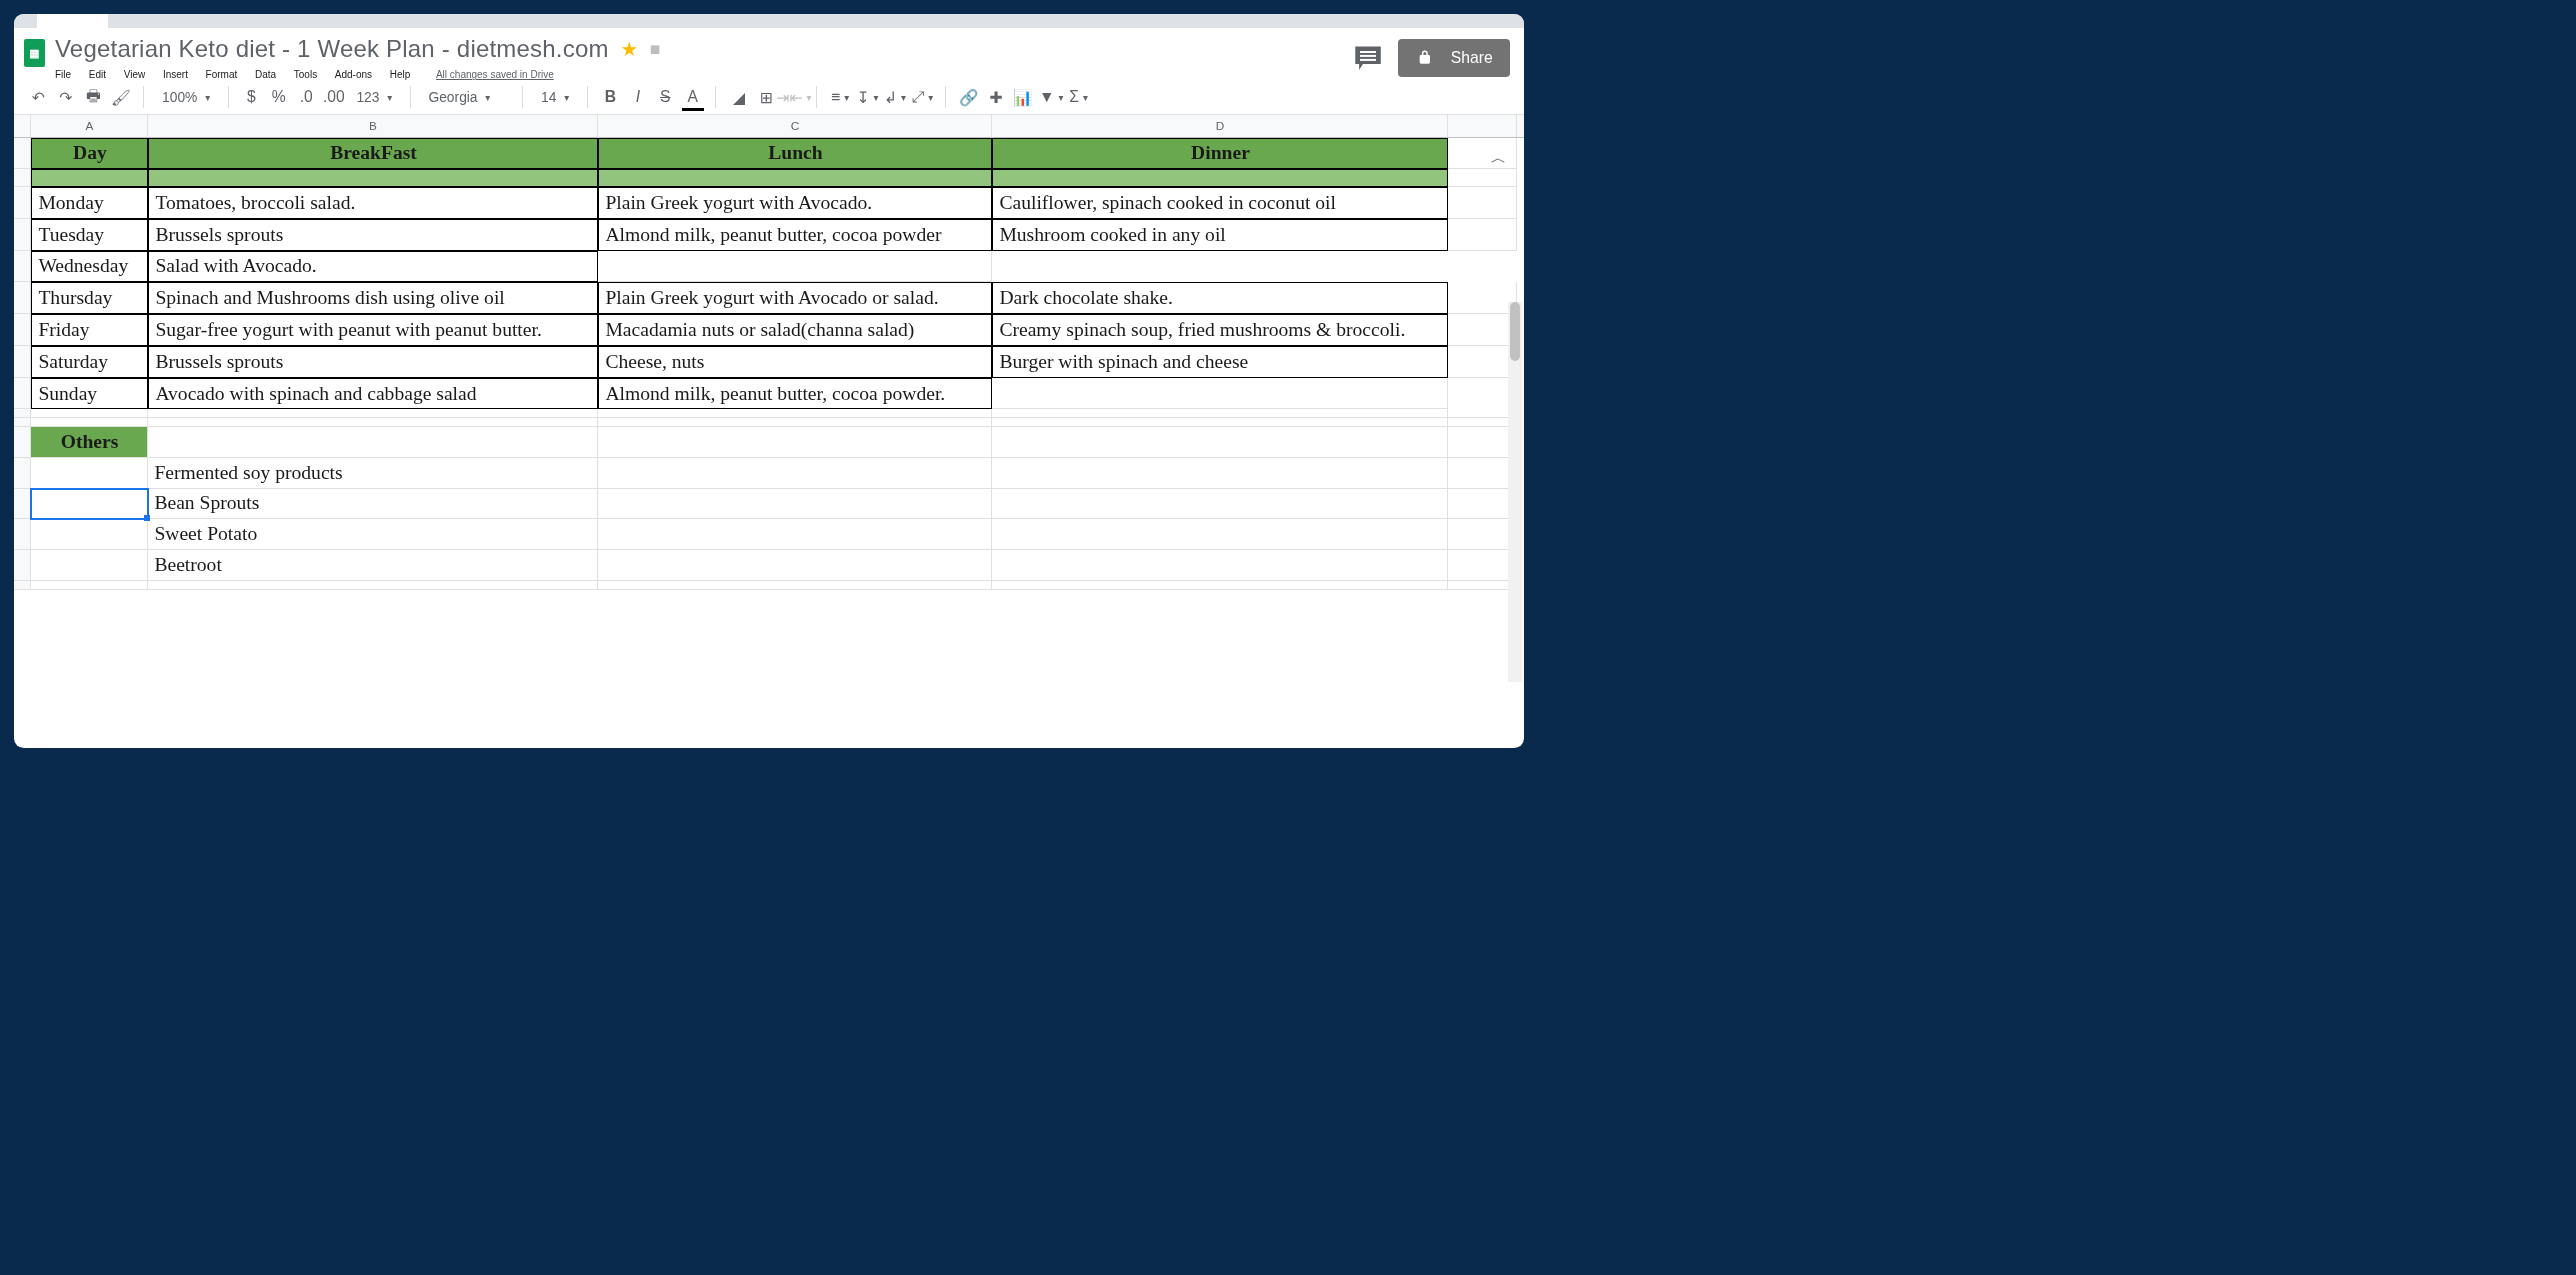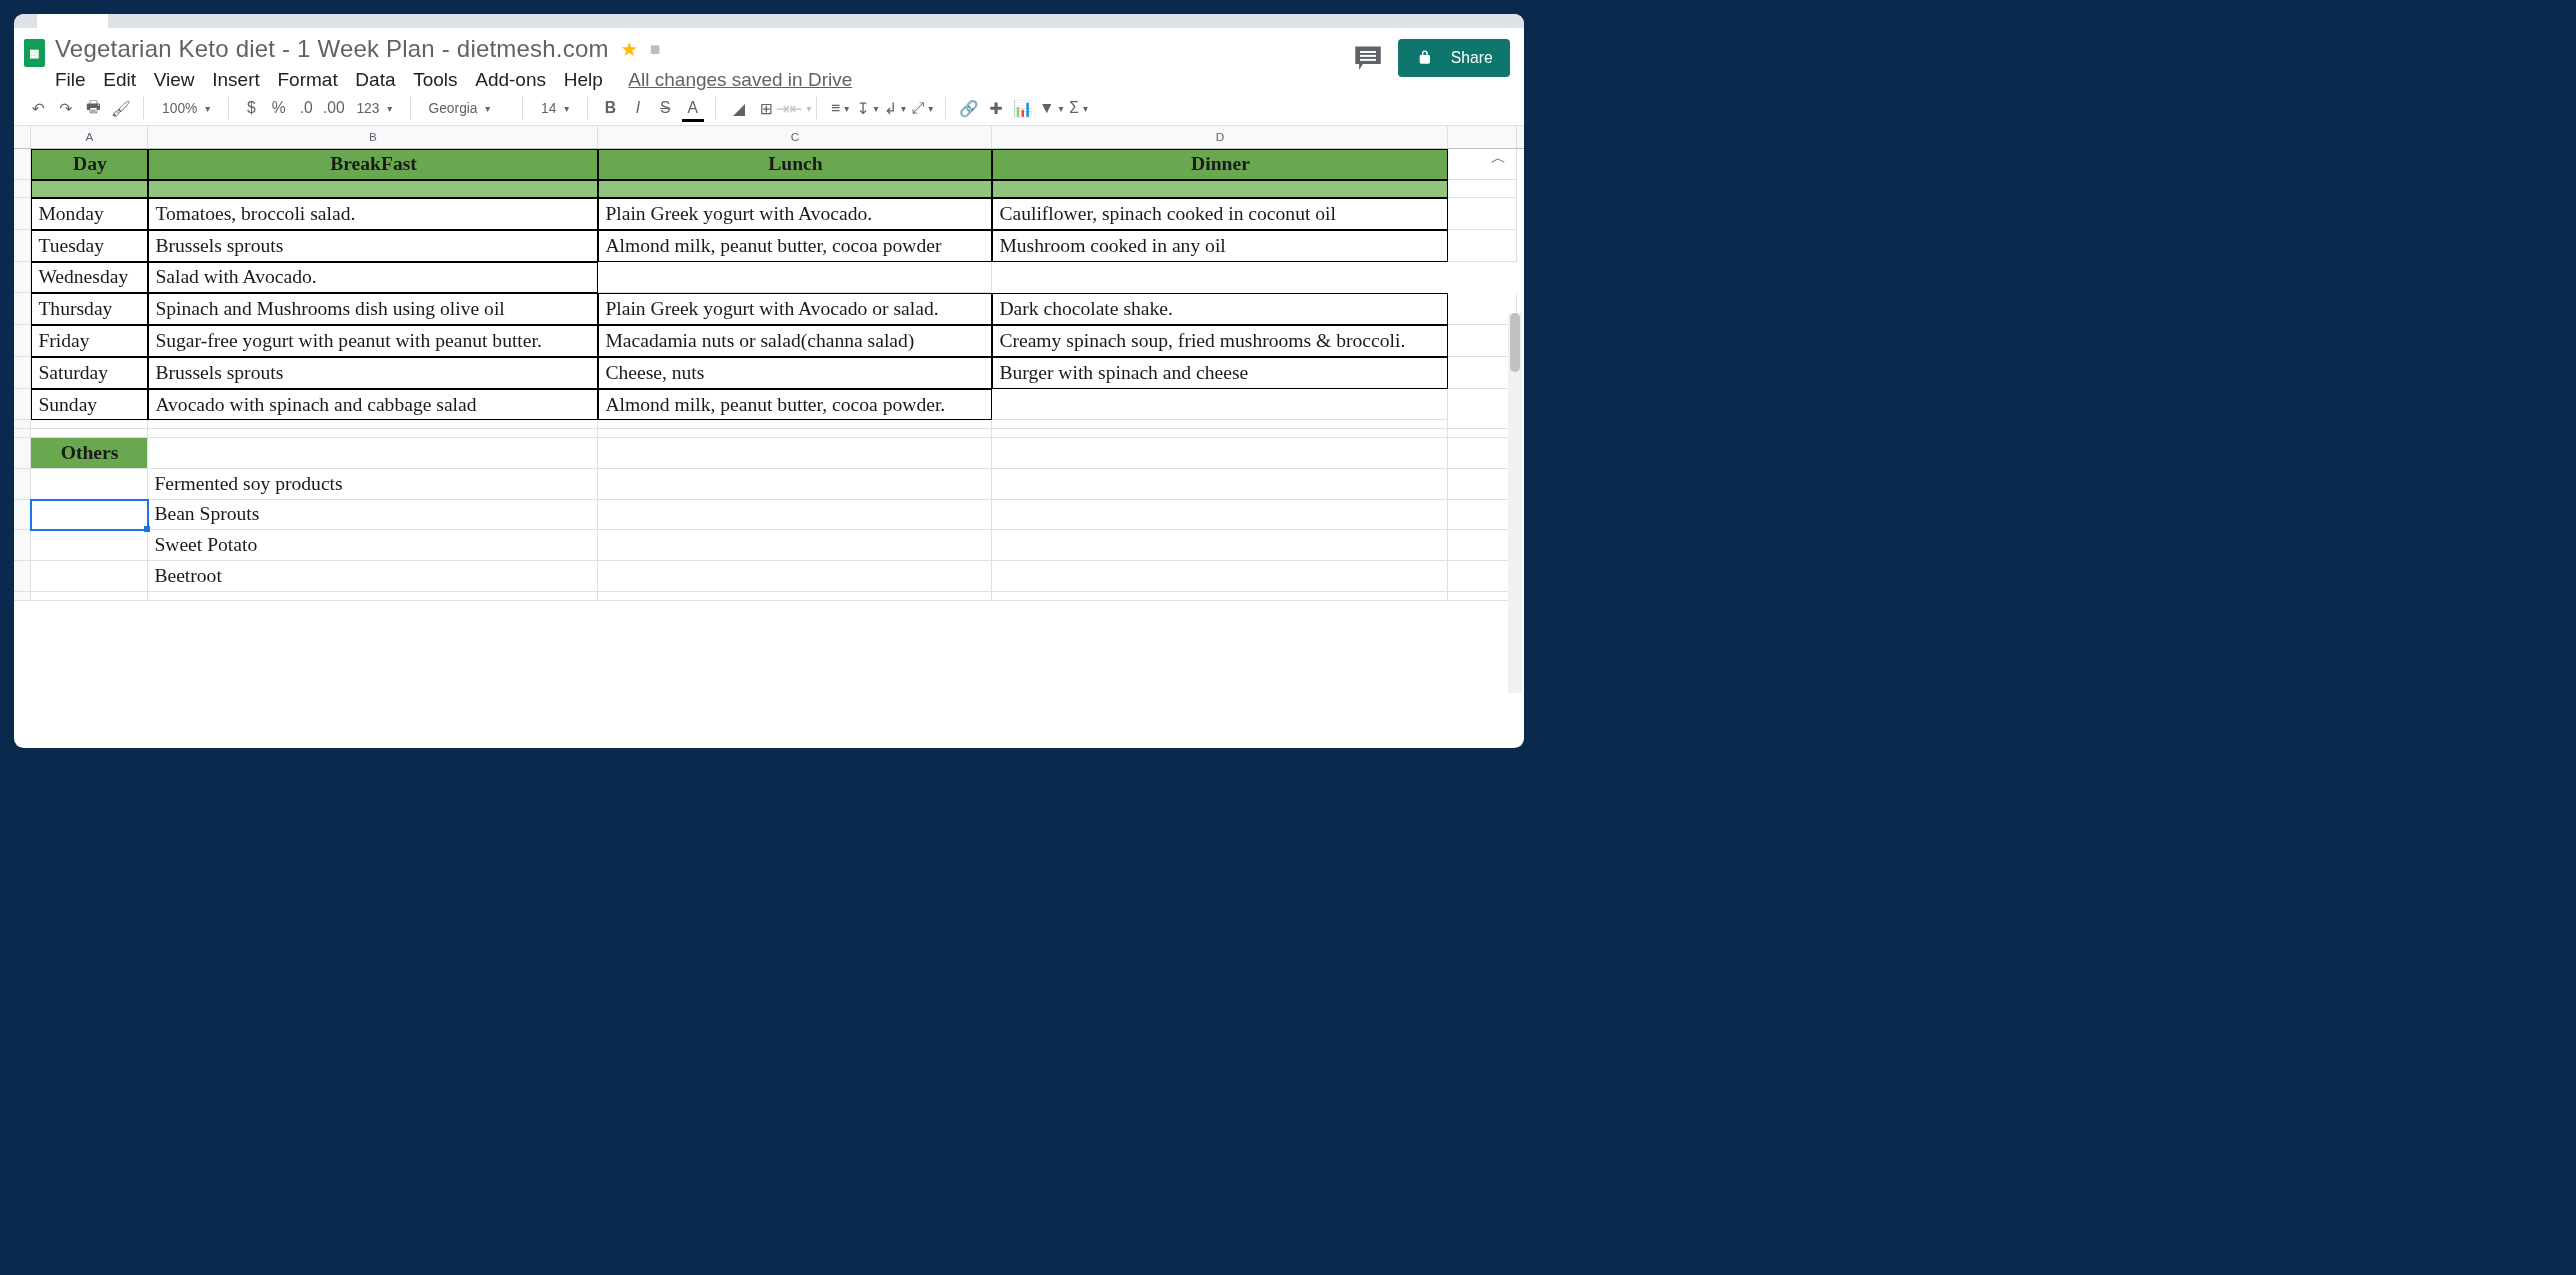--- a/index.html
+++ b/index.html
@@ -57,41 +57,41 @@
     font-size: 24px;
     color: #5f6368;
     letter-spacing: 0.2px;
   }
   .title-row { display:flex;align-items:center;gap:11.8px; }
   .star-icon { color:#fbbc04; font-size:19.6px; }
   .folder-icon { color:#bdbdbd; font-size:17.7px; }
   .menus {
     display: flex;
     gap: 17.7px;
-    font-size: 19px;
+    font-size: 10px;
     color: #202124;
     margin-top: 5.9px;
     align-items: flex-start;
   }
   .menus span { cursor:pointer; }
   .saved { color:#5f6368; text-decoration: underline; margin-left:7.9px;}
   .right-controls {
     display:flex;align-items:center;gap:17.7px;margin-top:3.9px;
   }
   .comment-icon {
     width:25.5px;height:23.6px;background:#5f6368;
     clip-path: polygon(0 0,100% 0,100% 75%,30% 75%,15% 100%,15% 75%,0 75%);
     position:relative;
   }
   .comment-icon::after{
     content:'';position:absolute;left:4.9px;top:4.9px;right:4.9px;height:2px;background:#fff;
     box-shadow:0 3.9px 0 #fff, 0 7.9px 0 #fff;
   }
   .share-btn {
-    background:#0f766e;color:#fff;border:none;
+    background:#737373;color:#fff;border:none;
     padding:9.8px 17.7px;border-radius:3.9px;
     font-size:15.7px;font-weight:500;
     display:flex;align-items:center;gap:17px;
   }
   .share-btn svg { width:17.7px;height:17.7px;fill:#fff; }
   .toolbar {
     display:flex;align-items:center;gap:5.9px;
     padding:5.9px 13.8px;
     border-bottom:1px solid #e0e0e0;
     color:#5f6368;

